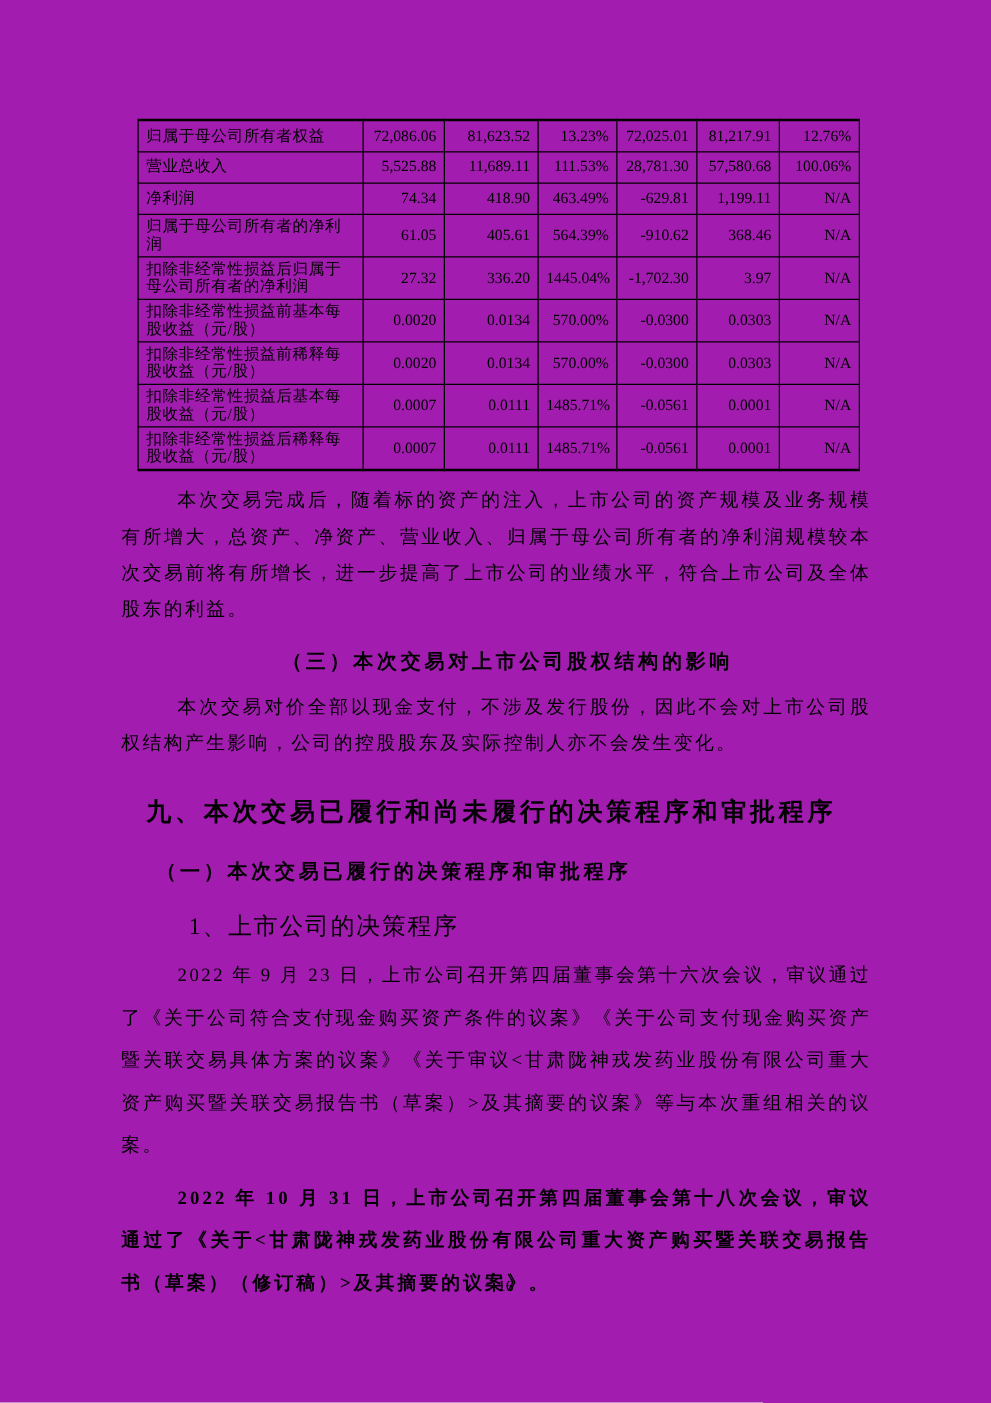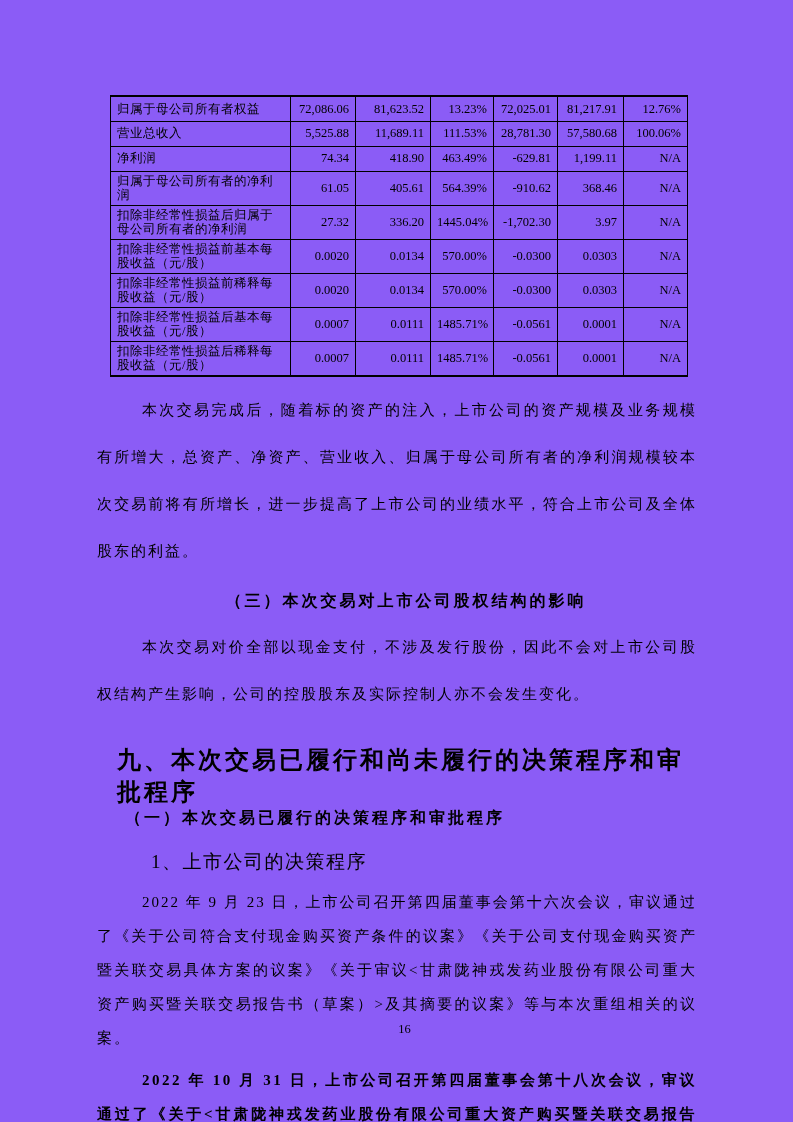--- a/index.html
+++ b/index.html
@@ -1,21 +1,21 @@
 <!DOCTYPE html>
 <html><head>
 <meta charset="utf-8">
 <style>
   * { margin:0; padding:0; box-sizing:border-box; }
   html,body { background:#e9e9e9; }
   .page {
     position:relative;
     width:793px; height:1122px;
     margin:0 auto;
-    background:#8b5cf6;
+    background:#a21caf;
     font-family:"Liberation Serif","DejaVu Serif",serif;
     color:#000;
     overflow:hidden;
   }
   .content { position:absolute; left:97px; top:95px; width:600px; }
 
   table.fin {
     border-collapse:collapse;
     table-layout:fixed;
     width:577px;
@@ -30,21 +30,21 @@
     padding:2px 6px;
     vertical-align:middle;
     overflow:hidden;
   }
   table.fin tr { height:25px; }
   td.lbl { text-align:left; letter-spacing:0.5px; }
   td.num { text-align:right; }
 
   .para {
     font-size:15px;
-    line-height:47px;
+    line-height:29px;
     letter-spacing:2px;
     text-align:justify;
     text-indent:3em;
   }
   .para-after-table { margin-top:10px; }
   .para-equity { margin-top:12px; }
   .para-sept { margin-top:10px; line-height:34px; }
   .para-oct {
     margin-top:8px;
     line-height:34px;
@@ -52,25 +52,25 @@
     letter-spacing:2.5px;
   }
 
   .h-section {
     font-family:"Liberation Sans","DejaVu Sans",sans-serif;
     font-weight:bold;
     font-size:16px;
     letter-spacing:3px;
   }
   .h3 { margin-top:16px; margin-left:18px;text-align:center; }
-  .h91 { margin-left:28px; }
+  .h91 { margin-top:24px; margin-left:28px; }
   .h-chapter {
     font-family:"Liberation Sans","DejaVu Sans",sans-serif;
     font-weight:bold;
-    font-size:24px;
+    font-size:20px;
     letter-spacing:3px;
     margin-top:26px;
     margin-left:20px;
   }
   .list-item {
     margin-top:20px;
     margin-left:54px;
     font-size:19px;
     letter-spacing:1.5px;
   }

